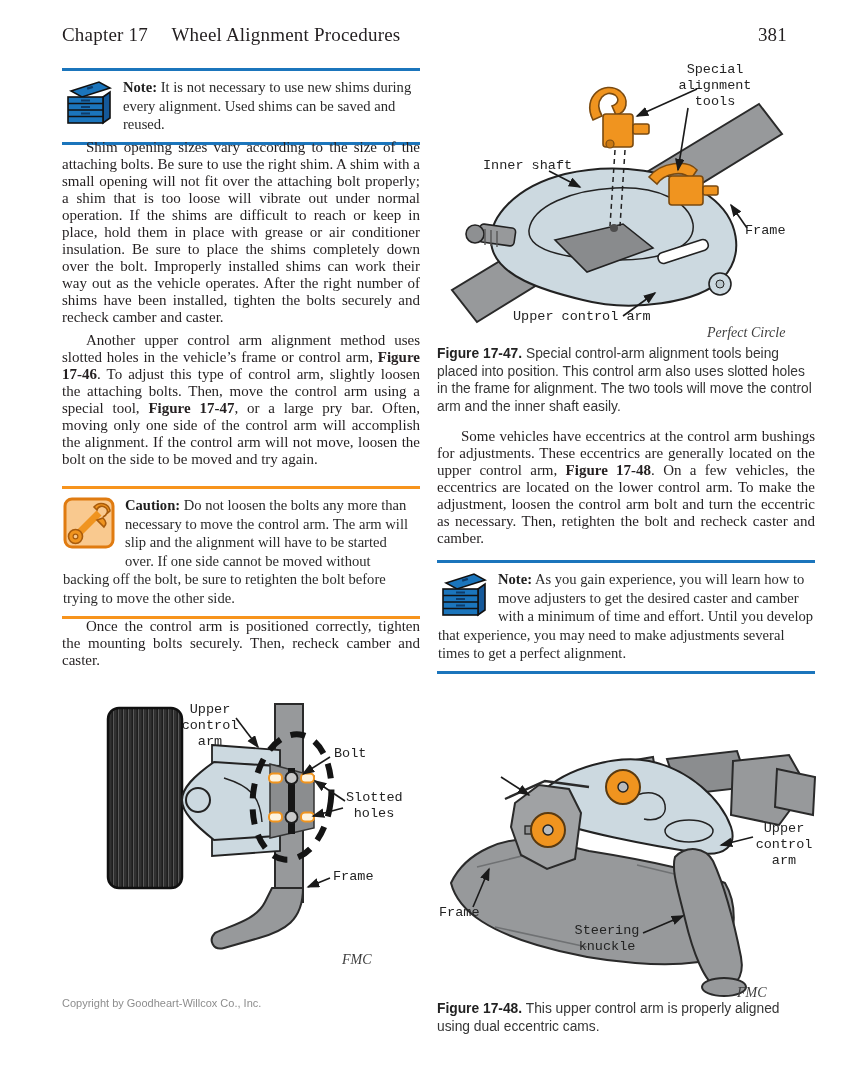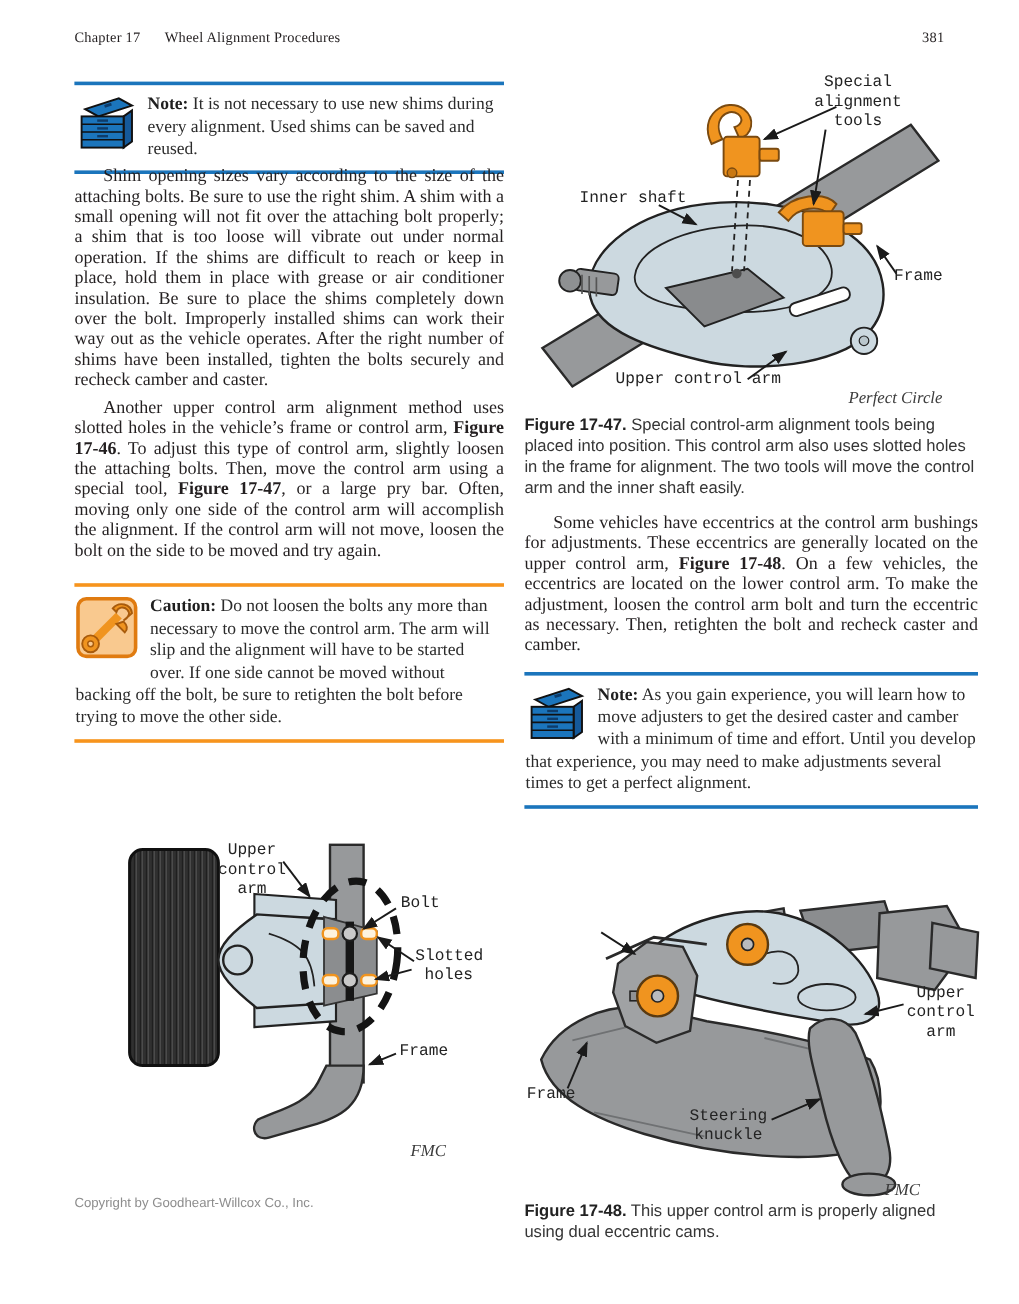--- a/index.html
+++ b/index.html
@@ -1,20 +1,20 @@
 <!DOCTYPE html>
 <html><head>
 <meta charset="utf-8">
 <style>
   html,body{margin:0;padding:0;background:#e8e8e8;}
   #page{position:relative;width:849px;height:1087px;background:#ffffff;margin:0 auto;overflow:hidden;
         font-family:"Liberation Serif",serif;color:#231f20;}
   .abs{position:absolute;}
   
-  .hdr{font-size:12px;letter-spacing:.2px;}
+  .hdr{font-size:19px;letter-spacing:.2px;}
   
   .para{width:358px;font-size:15px;line-height:17px;text-align:justify;}
   .para .ind{display:inline-block;width:24px;}
   .para b{font-weight:bold;}
   
   .rulebox{border-top:3px solid;border-bottom:3px solid;padding:7px 1px 8px 1px;
            font-family:Liberation Serif, serif;font-size:14.6px;line-height:18.6px;color:#2b2b2b;}
   .rulebox.blue{border-color:#1b75bc;}
   .rulebox.orange{border-color:#f7941d;}
   .rulebox .boxicon{float:left;margin:1px 10px 2px 0;}
@@ -74,20 +74,21 @@
         <line x1="13" y1="39" x2="36" y2="16" stroke="#a85b0c" stroke-width="9" opacity="0"></line>
         <circle cx="12.5" cy="39.5" r="7" fill="#f0941f" stroke="#a85b0c" stroke-width="1.6"></circle>
         <circle cx="12.5" cy="39.5" r="2.4" fill="#f9c98f" stroke="#a85b0c" stroke-width="1.2"></circle>
         <path d="M31,10 C36,4 46,6 47,14 L40,20 C44,18 46,14 43,11 C40,8 35,9 34,13 Z" fill="#f0941f" stroke="#a85b0c" stroke-width="1.6"></path>
         <path d="M40,21 C43,24 44,27 41,30 L34,23 Z" fill="#f0941f" stroke="#a85b0c" stroke-width="1.6"></path>
       </svg>
     </span>
     <b>Caution:</b><span> Do not loosen the bolts any more than necessary to move the control arm. The arm will slip and the alignment will have to be started over. If one side cannot be moved without backing off the bolt, be sure to retighten the bolt before trying to move the other side.</span>
   </div>
 
+  <p class="abs para" style="left:62px;top:618px;margin:0;"><span class="ind"></span><span>Once the control arm is positioned correctly, tighten the mounting bolts securely. Then, recheck camber and caster.</span></p>
 
   <div class="fig" style="left:62px;top:700px;width:358px;height:268px;">
     <svg width="358" height="268" viewBox="0 0 358 268">
       <defs>
         <marker id="ah46" markerWidth="9" markerHeight="8" refX="7" refY="3" orient="auto">
           <path d="M0,0 L8,3 L0,6 Z" fill="#1a1a1a"></path>
         </marker>
         <pattern id="tire46" width="5" height="6" patternUnits="userSpaceOnUse">
           <rect width="5" height="6" fill="#1d1d1d"></rect>
           <rect x="1" width="1.3" height="6" fill="#585858"></rect>

